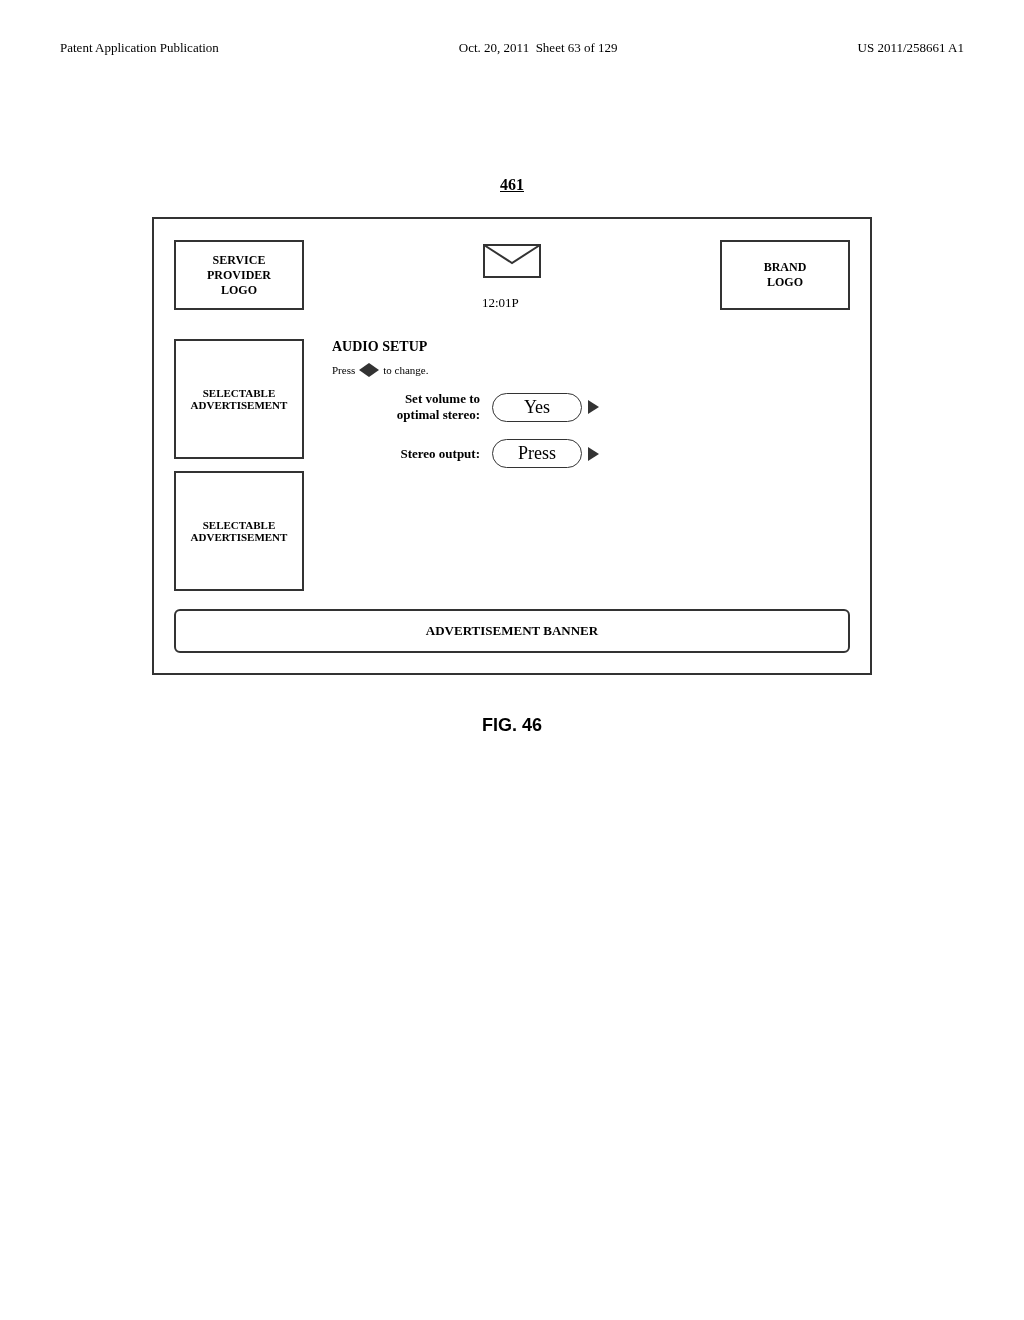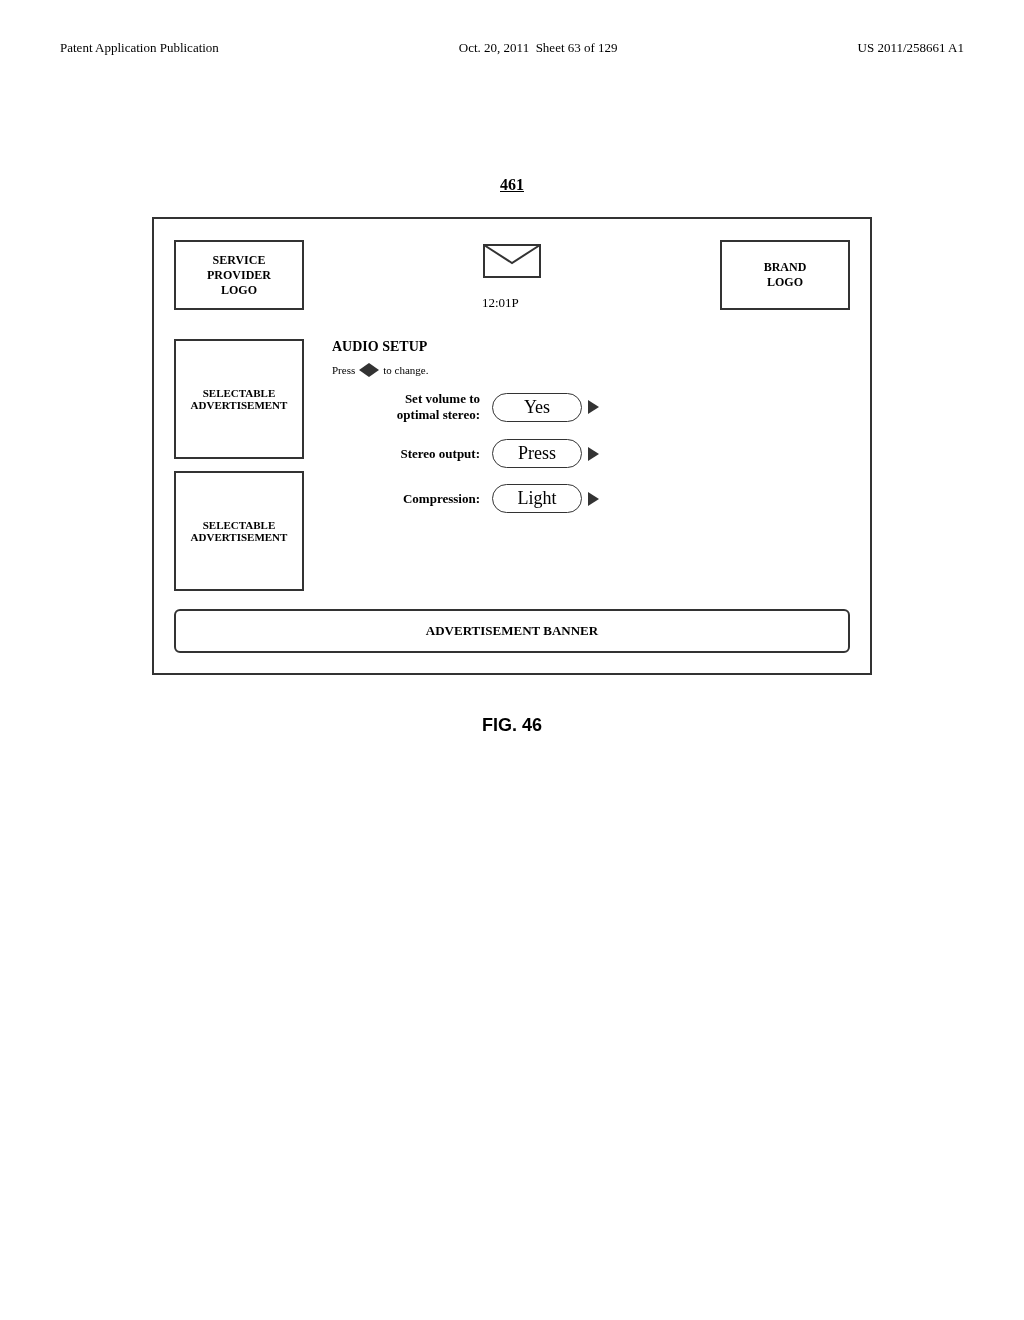--- a/index.html
+++ b/index.html
@@ -277,29 +277,20 @@
       <div class="setting-row">
         <div class="setting-label">Stereo output:</div>
         <div class="setting-value-container">
           <div class="setting-pill">
             <span>Press</span>
           </div>
           <span class="right-tri"></span>
         </div>
       </div>
 
-      <div class="setting-row">
-        <div class="setting-label">Compression:</div>
-        <div class="setting-value-container">
-          <div class="setting-pill">
-            <span>Light</span>
-          </div>
-          <span class="right-tri"></span>
-        </div>
-      </div>
     </div>
   </div>
 
   <div class="ad-banner">ADVERTISEMENT BANNER</div>
 
 </div>
 
 <div class="figure-caption">FIG. 46</div>
 
 </body></html>

